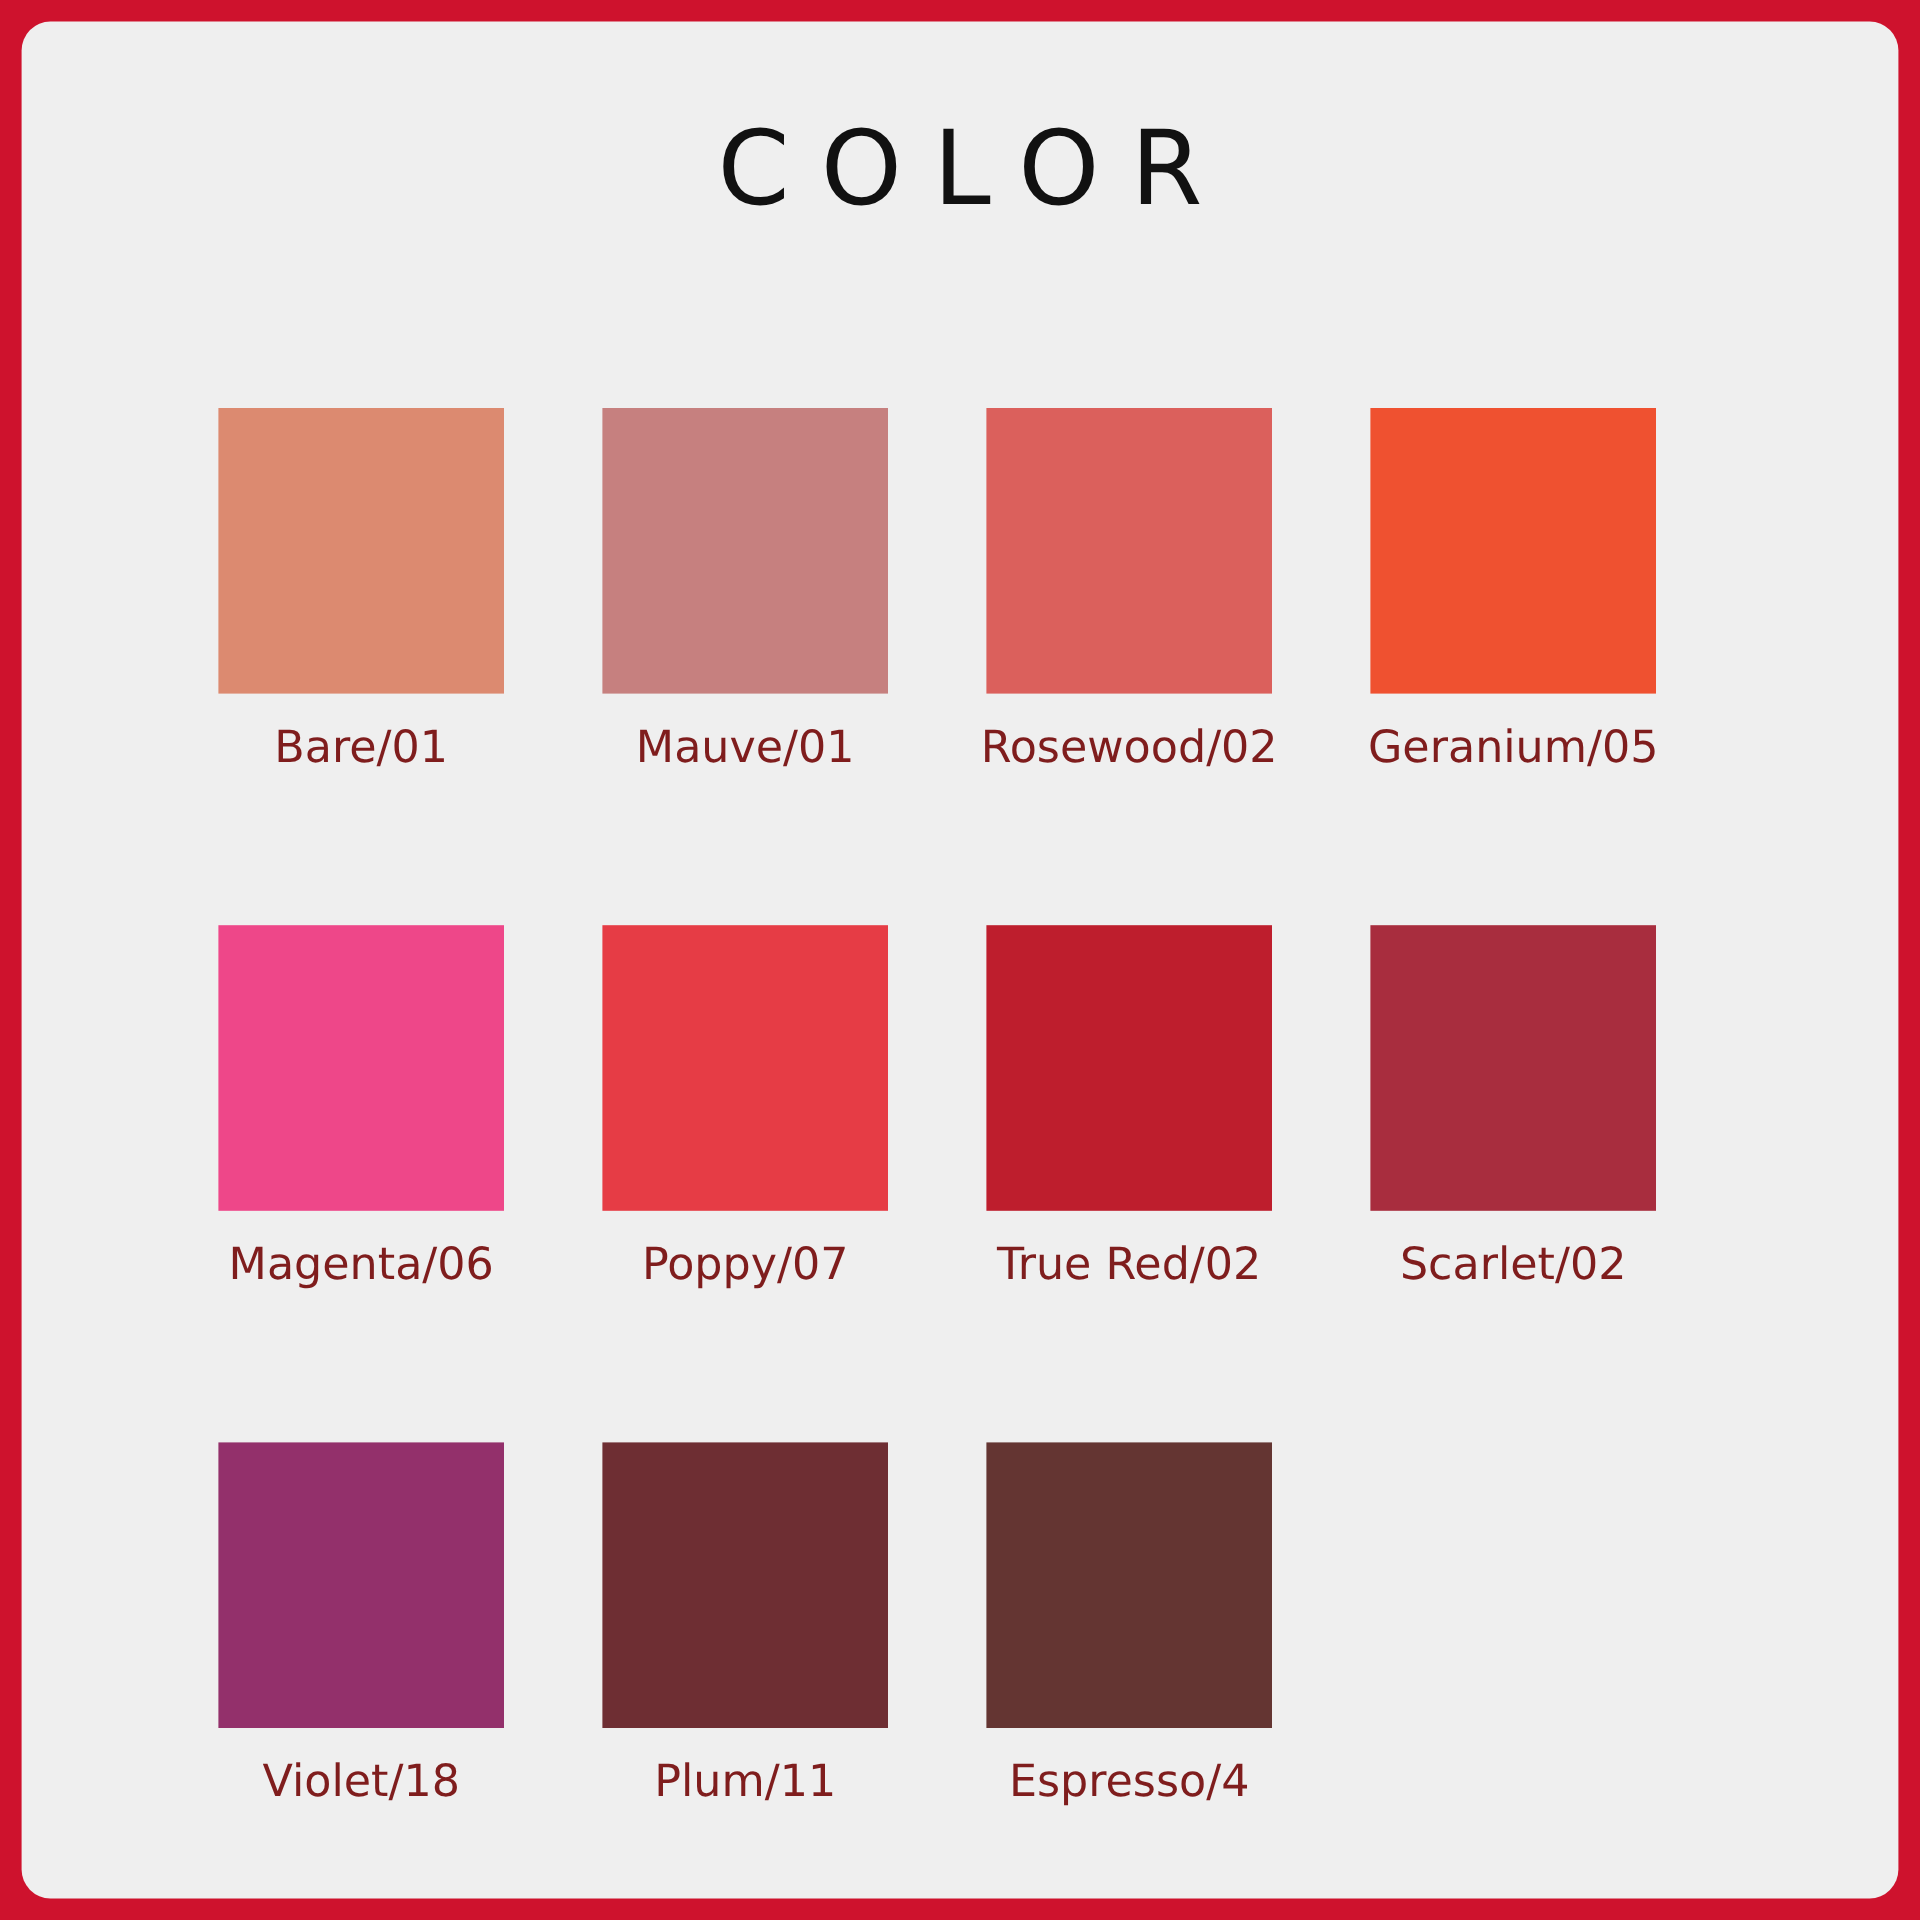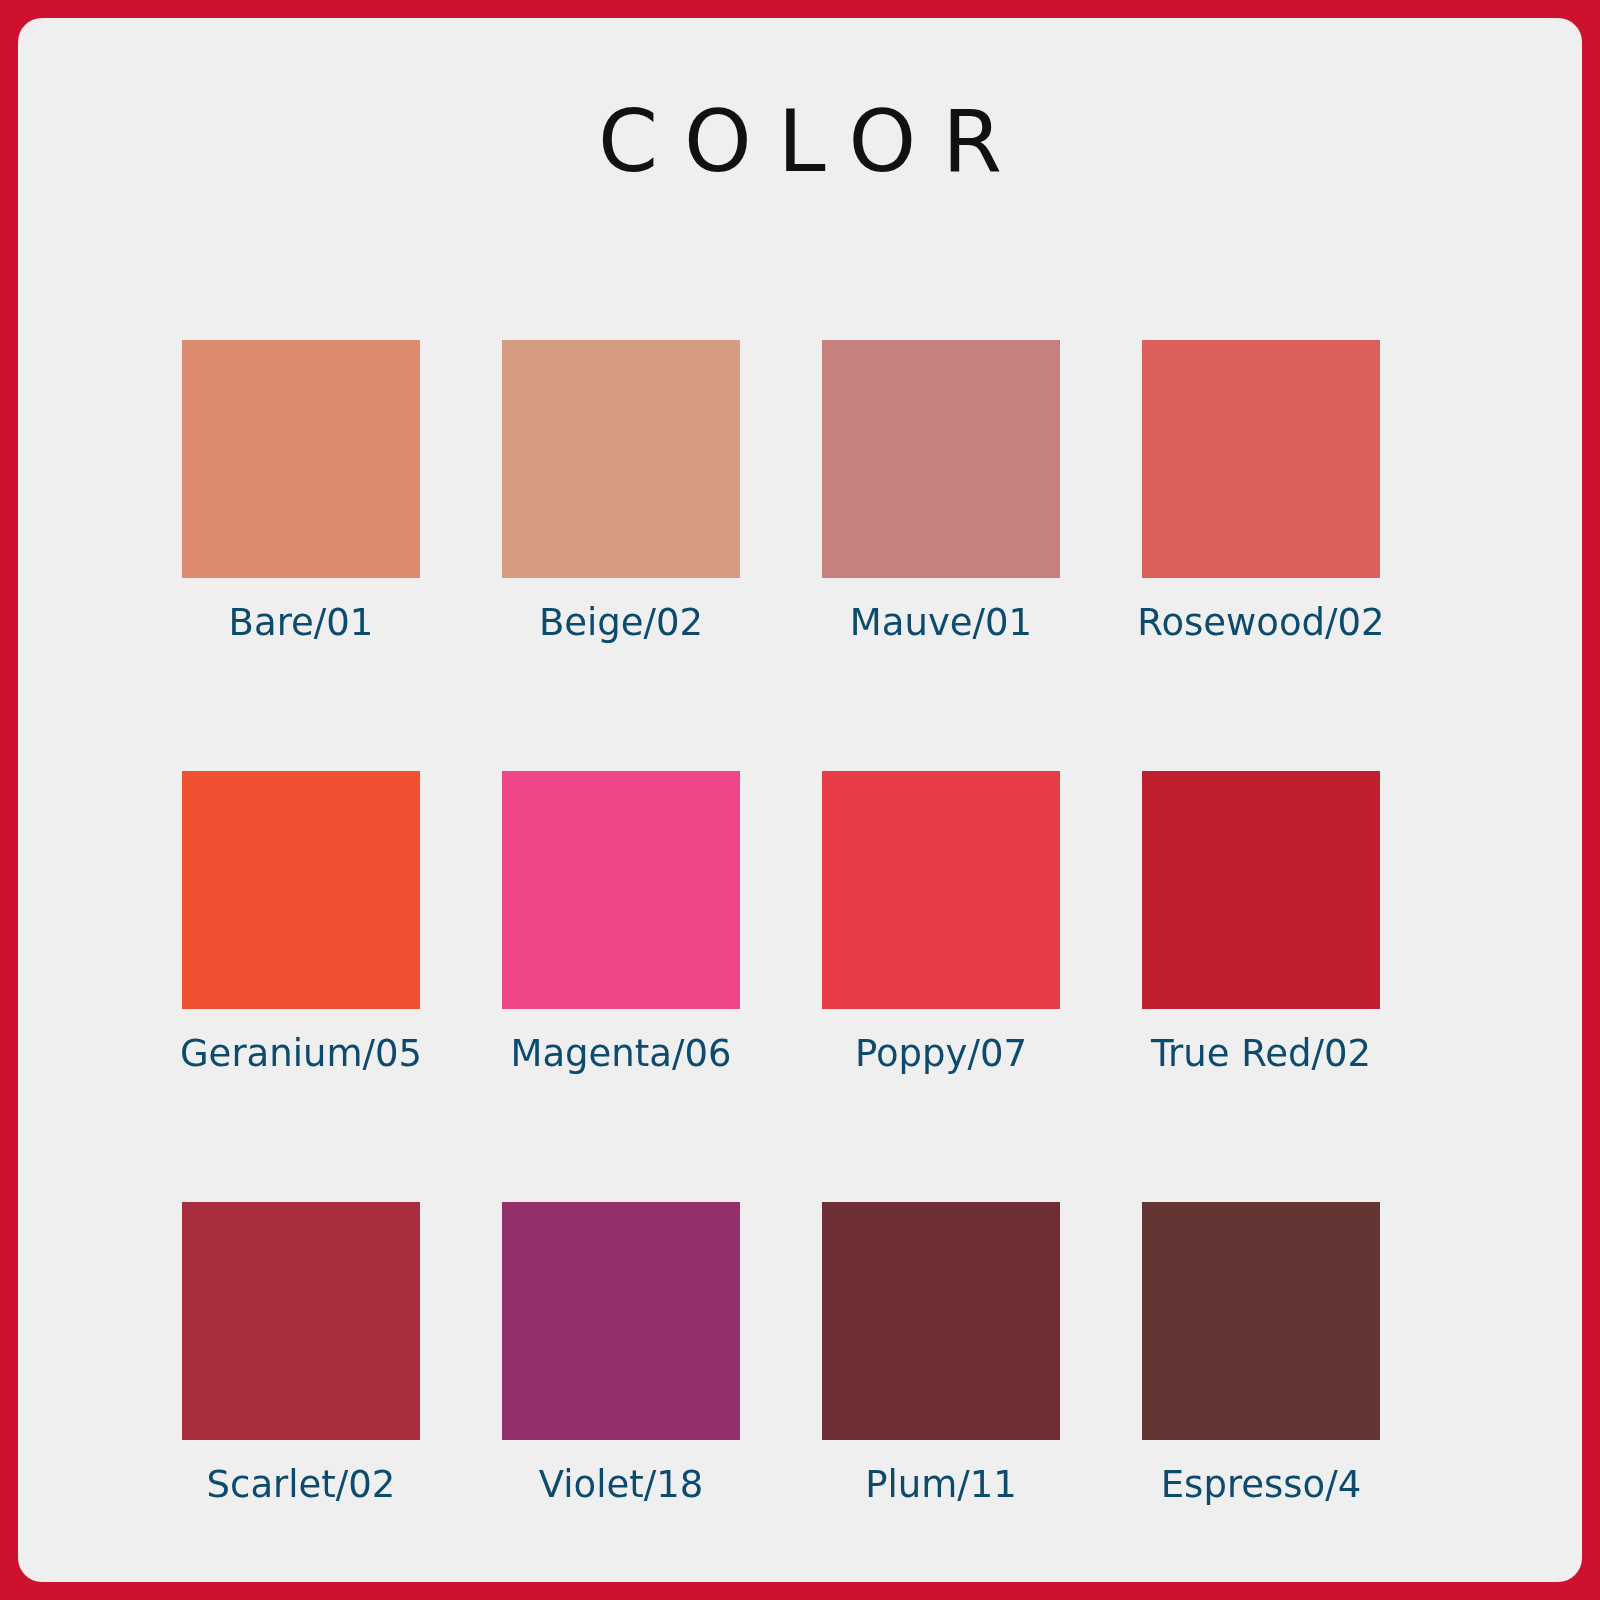--- a/index.html
+++ b/index.html
@@ -69,45 +69,41 @@
 
   .swatch-chip {
     width: 238px;
     height: 238px;
     display: block;
   }
 
   .swatch-label {
     margin-top: 26px;
     font-size: 37px;
-    color: #0c4a6e;
+    color: #7f1d1d;
     font-weight: 400;
     line-height: 1.05;
     text-align: center;
     white-space: nowrap;
     font-family: "DejaVu Sans", "Liberation Sans", sans-serif;
   }
 </style>
 </head>
 <body>
 
 <div class="frame">
   <div class="card">
 
     <h1 class="title">COLOR</h1>
 
     <div class="swatch-grid">
 
     <div class="swatch-cell">
           <div class="swatch-chip" style="background-color: rgb(220, 138, 112);"></div>
           <div class="swatch-label">Bare/01</div>
-        </div>
-        <div class="swatch-cell">
-          <div class="swatch-chip" style="background-color: rgb(214, 156, 130);"></div>
-          <div class="swatch-label">Beige/02</div>
         </div>
         <div class="swatch-cell">
           <div class="swatch-chip" style="background-color: rgb(198, 128, 127);"></div>
           <div class="swatch-label">Mauve/01</div>
         </div>
         <div class="swatch-cell">
           <div class="swatch-chip" style="background-color: rgb(219, 96, 92);"></div>
           <div class="swatch-label">Rosewood/02</div>
         </div>
         <div class="swatch-cell">

